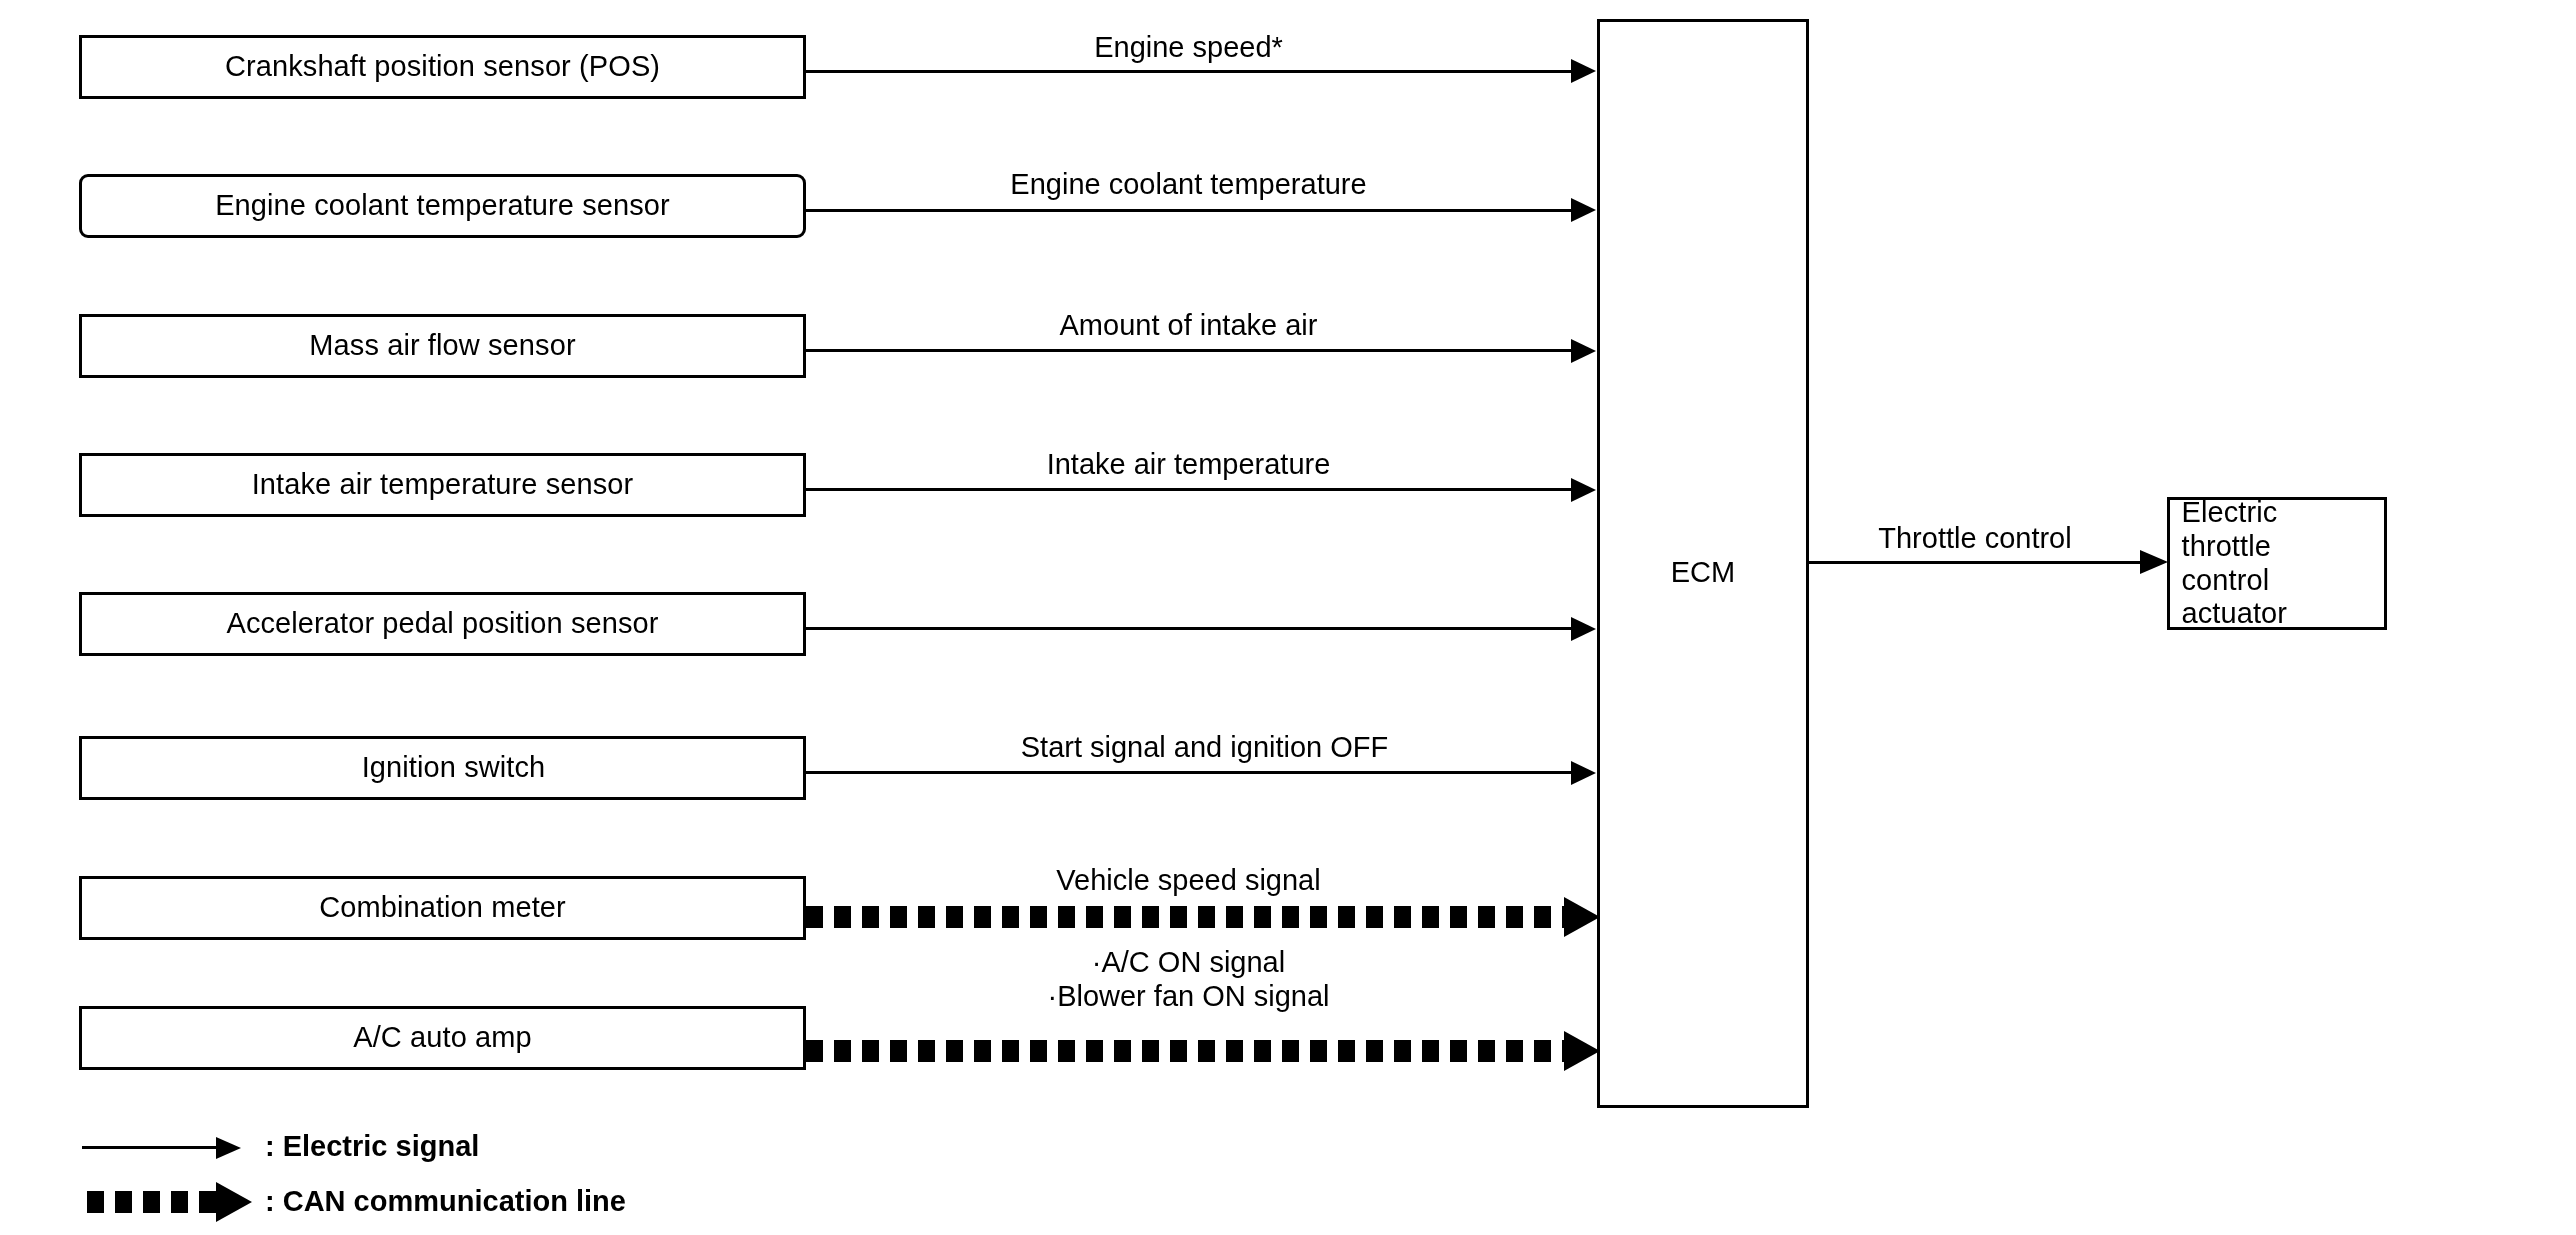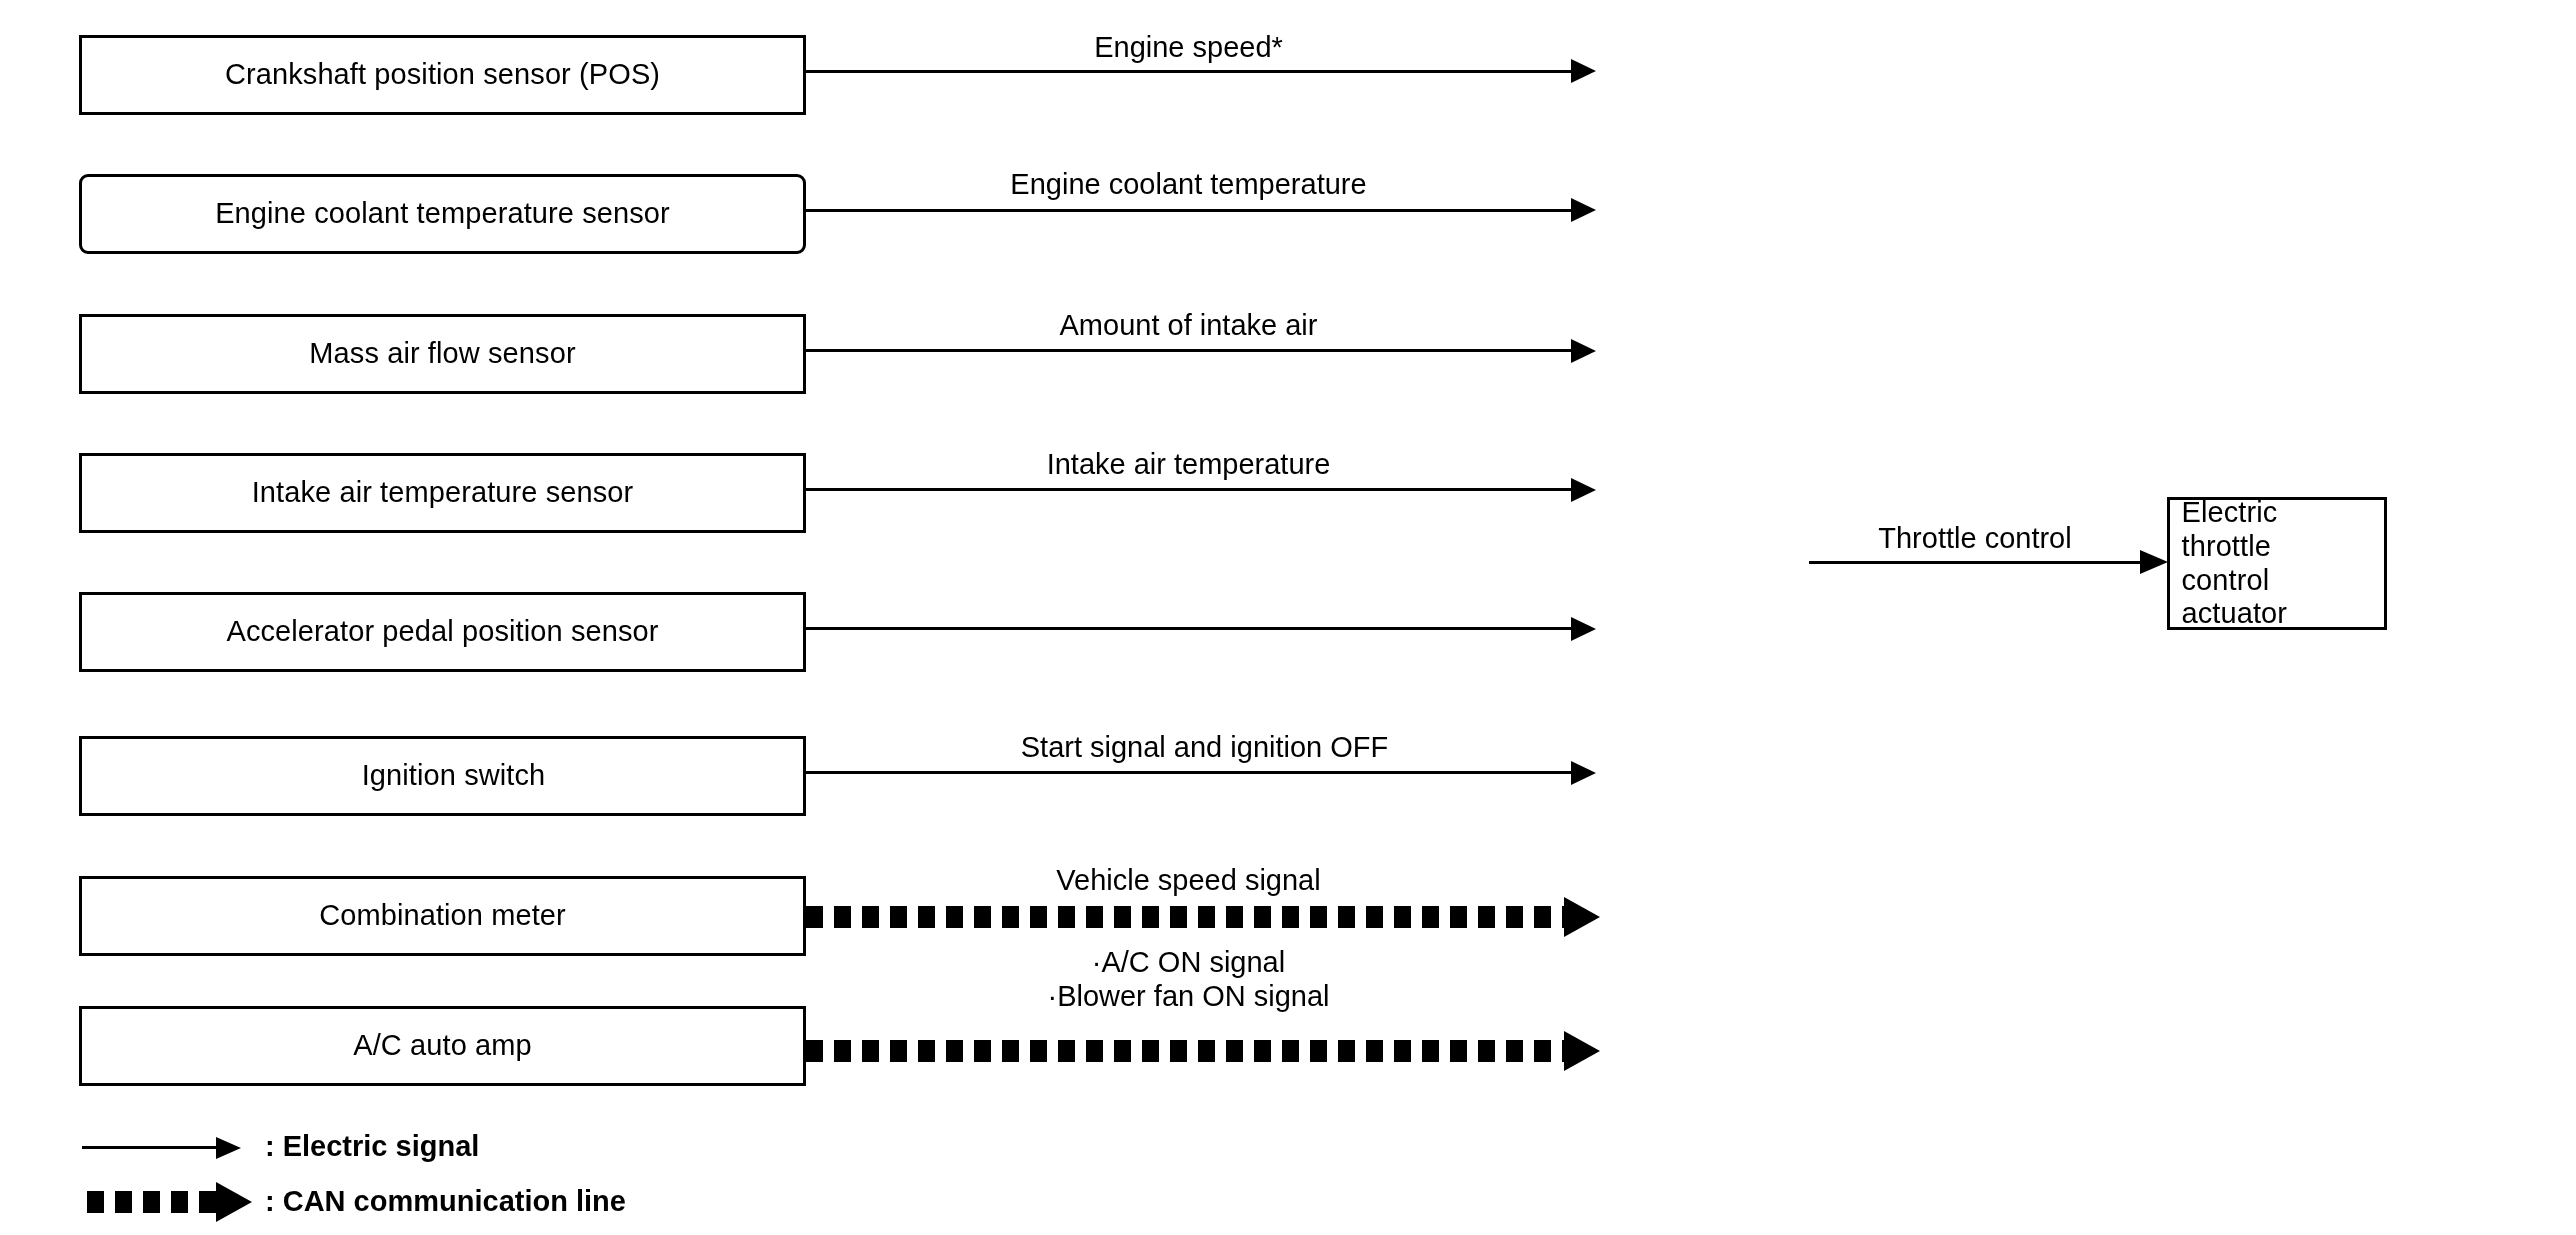--- a/index.html
+++ b/index.html
@@ -31,21 +31,21 @@
     text-align: center;
     font-size: 29px;
     line-height: 1.16;
     letter-spacing: 0.1px;
     white-space: pre-line;
   }
 
   .sensor-box {
     left: 79px;
     width: 727px;
-    height: 80px;
+    height: 64px;
   }
 
   .ecm-box {
     left: 1597px;
     top: 19px;
     width: 212px;
     height: 1089px;
   }
   .ecm-box .ecm-label {
     position: absolute;
@@ -210,20 +210,23 @@
   </div>
 
   <div class="node-box sensor-box" style="top:876px;">
     <span>Combination meter</span>
   </div>
 
   <div class="node-box sensor-box" style="top:1006px;">
     <span>A/C auto amp</span>
   </div>
 
+  <div class="node-box ecm-box">
+    <span class="ecm-label">ECM</span>
+  </div>
 
   <div class="node-box actuator-box">
     <span>Electric throttle
 control actuator</span>
   </div>
 
   <div class="sig-line" style="top:70px;  width:765px;"></div>
   <div class="sig-arrow" style="left:1571px; top:59px;"></div>
 
   <div class="sig-line" style="top:209px;  width:765px;"></div>

